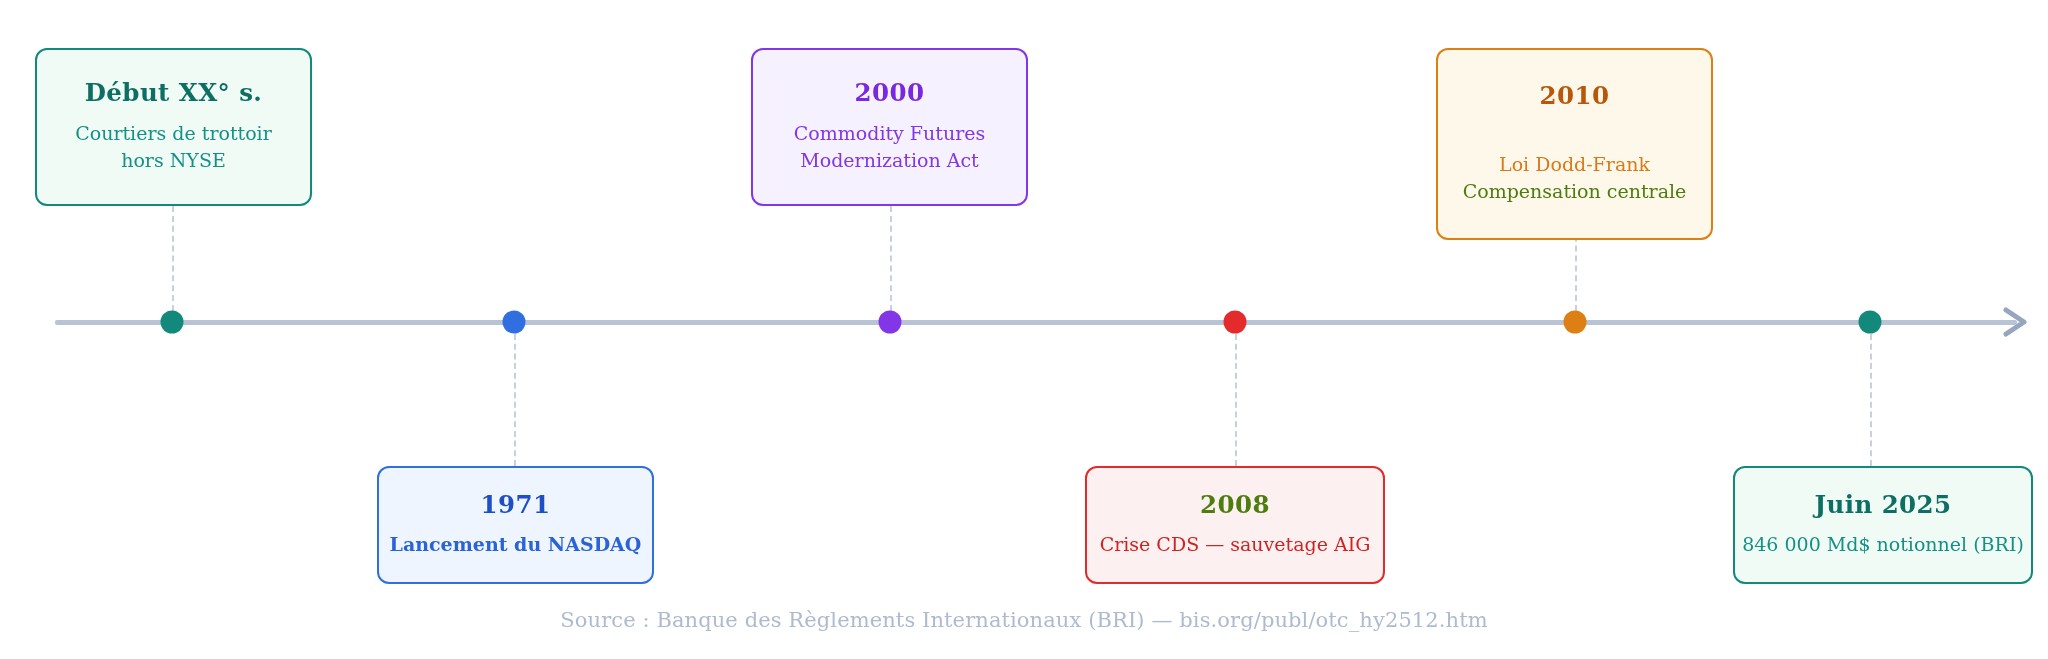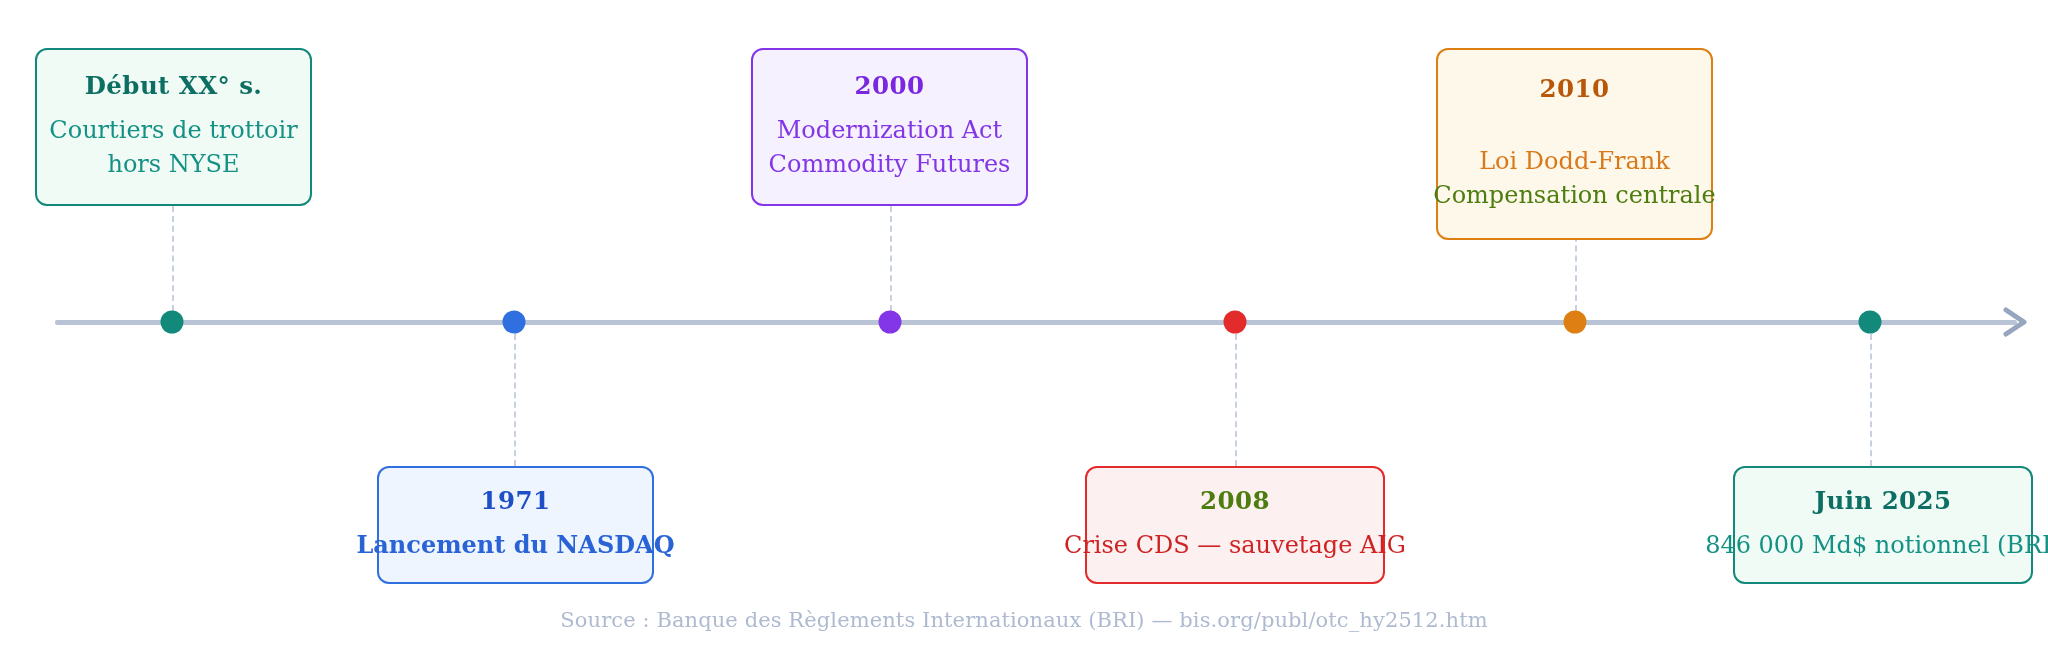--- a/index.html
+++ b/index.html
@@ -70,21 +70,21 @@
   }
   .event-title {
     font-weight: bold;
     font-size: 24.5px;
     letter-spacing: 0.4px;
     line-height: 1.1;
     margin-bottom: 13px;
     white-space: nowrap;
   }
   .event-line {
-    font-size: 24px;
+    font-size: 19px;
     line-height: 1.42;
     white-space: nowrap;
   }
 
   
   .source-note {
     position: absolute;
     left: 0;
     top: 608px;
     width: 2048px;
@@ -116,22 +116,22 @@
       <div class="dot" style="left: 172px; background: rgb(18, 137, 123);"></div>
       <div class="connector" style="left: 514px; border-left-color: rgb(198, 208, 222); top: 333.5px; height: 132.5px;"></div>
       <div class="event-box" style="left: 377px; top: 466px; width: 277px; height: 118px; border-color: rgb(47, 111, 224); background: rgb(239, 245, 254);">
         <div class="event-title" style="color: rgb(30, 79, 196);">1971</div>
         <div class="event-line" style="color: rgb(42, 99, 214); font-weight: bold;">Lancement du NASDAQ</div>
       </div>
       <div class="dot" style="left: 514px; background: rgb(47, 111, 224);"></div>
       <div class="connector" style="left: 890px; border-left-color: rgb(198, 208, 222); top: 206px; height: 104.5px;"></div>
       <div class="event-box" style="left: 751px; top: 48px; width: 277px; height: 158px; border-color: rgb(131, 53, 232); background: rgb(245, 241, 254);">
         <div class="event-title" style="color: rgb(122, 39, 224);">2000</div>
+        <div class="event-line" style="color: rgb(130, 54, 230);">Commodity Futures</div>
         <div class="event-line" style="color: rgb(130, 54, 230);">Modernization Act</div>
-        <div class="event-line" style="color: rgb(130, 54, 230);">Commodity Futures</div>
       </div>
       <div class="dot" style="left: 890px; background: rgb(131, 53, 232);"></div>
       <div class="connector" style="left: 1235px; border-left-color: rgb(198, 208, 222); top: 333.5px; height: 132.5px;"></div>
       <div class="event-box" style="left: 1085px; top: 466px; width: 300px; height: 118px; border-color: rgb(227, 43, 43); background: rgb(253, 240, 241);">
         <div class="event-title" style="color: #4d7c0f;">2008</div>
         <div class="event-line" style="color: rgb(207, 34, 34);">Crise CDS — sauvetage AIG</div>
       </div>
       <div class="dot" style="left: 1235px; background: rgb(227, 43, 43);"></div>
       <div class="connector" style="left: 1575px; border-left-color: rgb(198, 208, 222); top: 206px; height: 104.5px;"></div>
       <div class="event-box" style="left: 1436px; top: 48px; width: 277px; height: 192px; border-color: rgb(221, 127, 18); background: rgb(253, 248, 234);">

